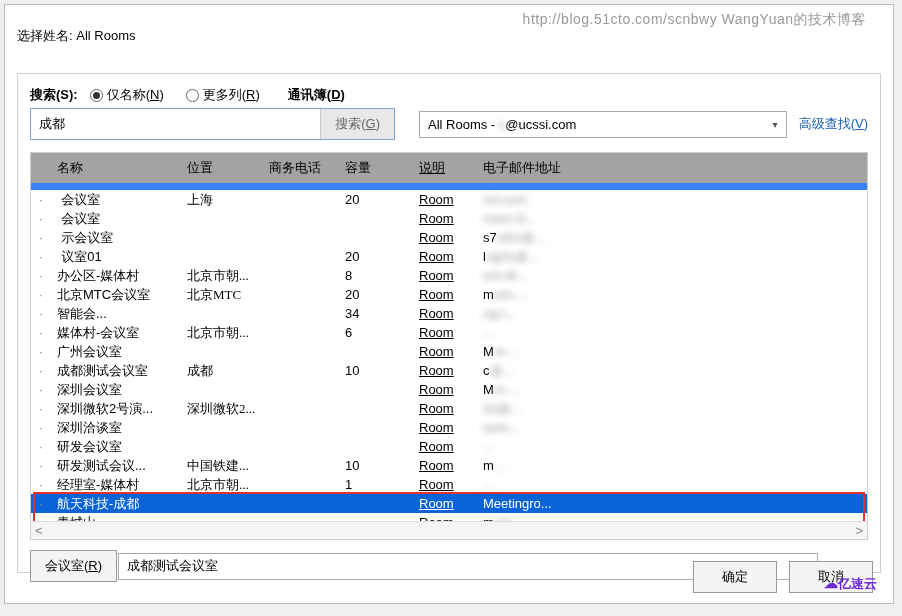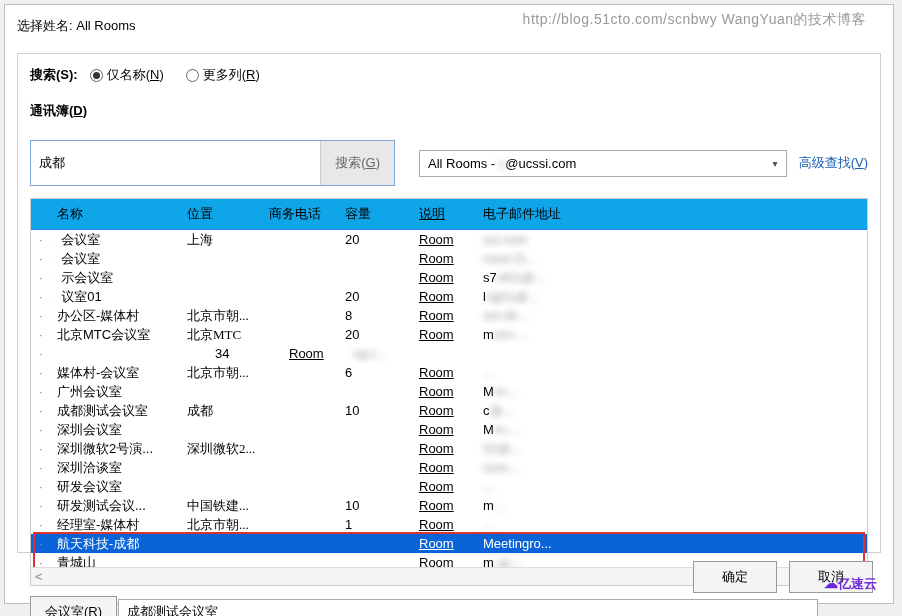--- a/index.html
+++ b/index.html
@@ -1,36 +1,36 @@
 <!DOCTYPE html>
 <html><head>
 <meta charset="utf-8">
 <style>
 * { box-sizing: border-box; margin: 0; padding: 0; font-family: "Microsoft YaHei", "Segoe UI", sans-serif; font-size: 13px; }
 body { background: #f0f0f0; width: 902px; height: 616px; position: relative; }
 .dialog { background: #fff; border: 1px solid #bbb; width: 890px; height: 600px; margin: 4px; position: relative; }
-.titlebar { padding: 12px 12px; font-size: 14px; }
+.titlebar { padding: 22px 12px; font-size: 14px; }
 .watermark { position: absolute; top: 6px; right: 27px; color: #999; font-size: 14px; letter-spacing: 0.5px; }
 .logo-ys { position: absolute; bottom: 10px; right: 16px; color: #6d28d9; font-weight: bold; font-size: 14px; }
 .panel { border: 1px solid #d0d0d0; margin: 6px 12px; padding: 12px; position: relative; height: 500px; }
-.row1 { display: flex; align-items: flex-start; gap: 18px; margin-bottom: 20px; flex-direction: column; }
+.row1 { display: flex; align-items: flex-start; gap: 18px; margin-bottom: 4px; }
 .label-strong { font-weight: bold; }
 .radio-wrap { display: inline-flex; align-items: center; gap: 4px; margin-right: 10px; }
 .radio { width: 13px; height: 13px; border: 1px solid #666; border-radius: 50%; display: inline-flex; align-items: center; justify-content: center; }
 .radio.checked::after { content: ""; width: 7px; height: 7px; background: #333; border-radius: 50%; }
 .row2 { display: flex; gap: 24px; align-items: center; }
 .search-box { display: flex; border: 1px solid #7aa7d8; width: 365px; }
 .search-input { flex: 1; border: none; padding: 6px 8px; outline: none; }
-.search-btn { background: #e8e8e8; border: none; border-left: 1px solid #ccc; padding: 13px 14px; color: #666; cursor: pointer; }
+.search-btn { background: #e8e8e8; border: none; border-left: 1px solid #ccc; padding: 6px 14px; color: #666; cursor: pointer; }
 .addrbook-col { flex: 1; }
 .addrbook-select { width: 100%; border: 1px solid #aaa; padding: 5px 8px; background: #fff; display: flex; align-items: center; justify-content: space-between; }
 .chevron { font-size: 10px; color: #555; }
 .adv-search { color: #1a5fb4; margin-left: 12px; white-space: nowrap; cursor: pointer; }
 .table-wrap { border: 1px solid #ccc; margin-top: 12px; height: 388px; display: flex; flex-direction: column; }
-.thead { display: flex; border-bottom: 1px solid #3b82f6; background: #0ea5e9; padding: 4px 0; }
+.thead { display: flex; border-bottom: 7px solid #3b82f6; background: #a3a3a3; padding: 4px 0; }
 .th, .td { padding: 2px 6px; overflow: hidden; white-space: nowrap; }
 .col-exp { width: 20px; text-align: center; color: #888; }
 .col-name { width: 130px; }
 .col-loc { width: 82px; font-family: Liberation Serif, serif; }
 .col-phone { width: 76px; }
 .col-cap { width: 74px; }
 .col-desc { width: 64px; text-decoration: underline; }
 .col-email { flex: 1; }
 .tbody { flex: 1; overflow: hidden; position: relative; }
 .tr { display: flex; height: 19px; align-items: center; }
@@ -152,20 +152,21 @@
             <div class="td col-exp">·</div>
             <div class="td col-name">北京MTC会议室</div>
             <div class="td col-loc">北京MTC</div>
             <div class="td col-phone"></div>
             <div class="td col-cap">20</div>
             <div class="td col-desc">Room</div>
             <div class="td col-email">m<span class="blur">om-...</span></div>
           </div>
           <div class="tr">
             <div class="td col-exp">·</div>
+            <div class="td col-name">智能会...</div>
             <div class="td col-loc"></div>
             <div class="td col-phone"></div>
             <div class="td col-cap">34</div>
             <div class="td col-desc">Room</div>
             <div class="td col-email"><span class="blur">ng-r...</span></div>
           </div>
           <div class="tr">
             <div class="td col-exp">·</div>
             <div class="td col-name">媒体村-会议室</div>
             <div class="td col-loc">北京市朝...</div>

